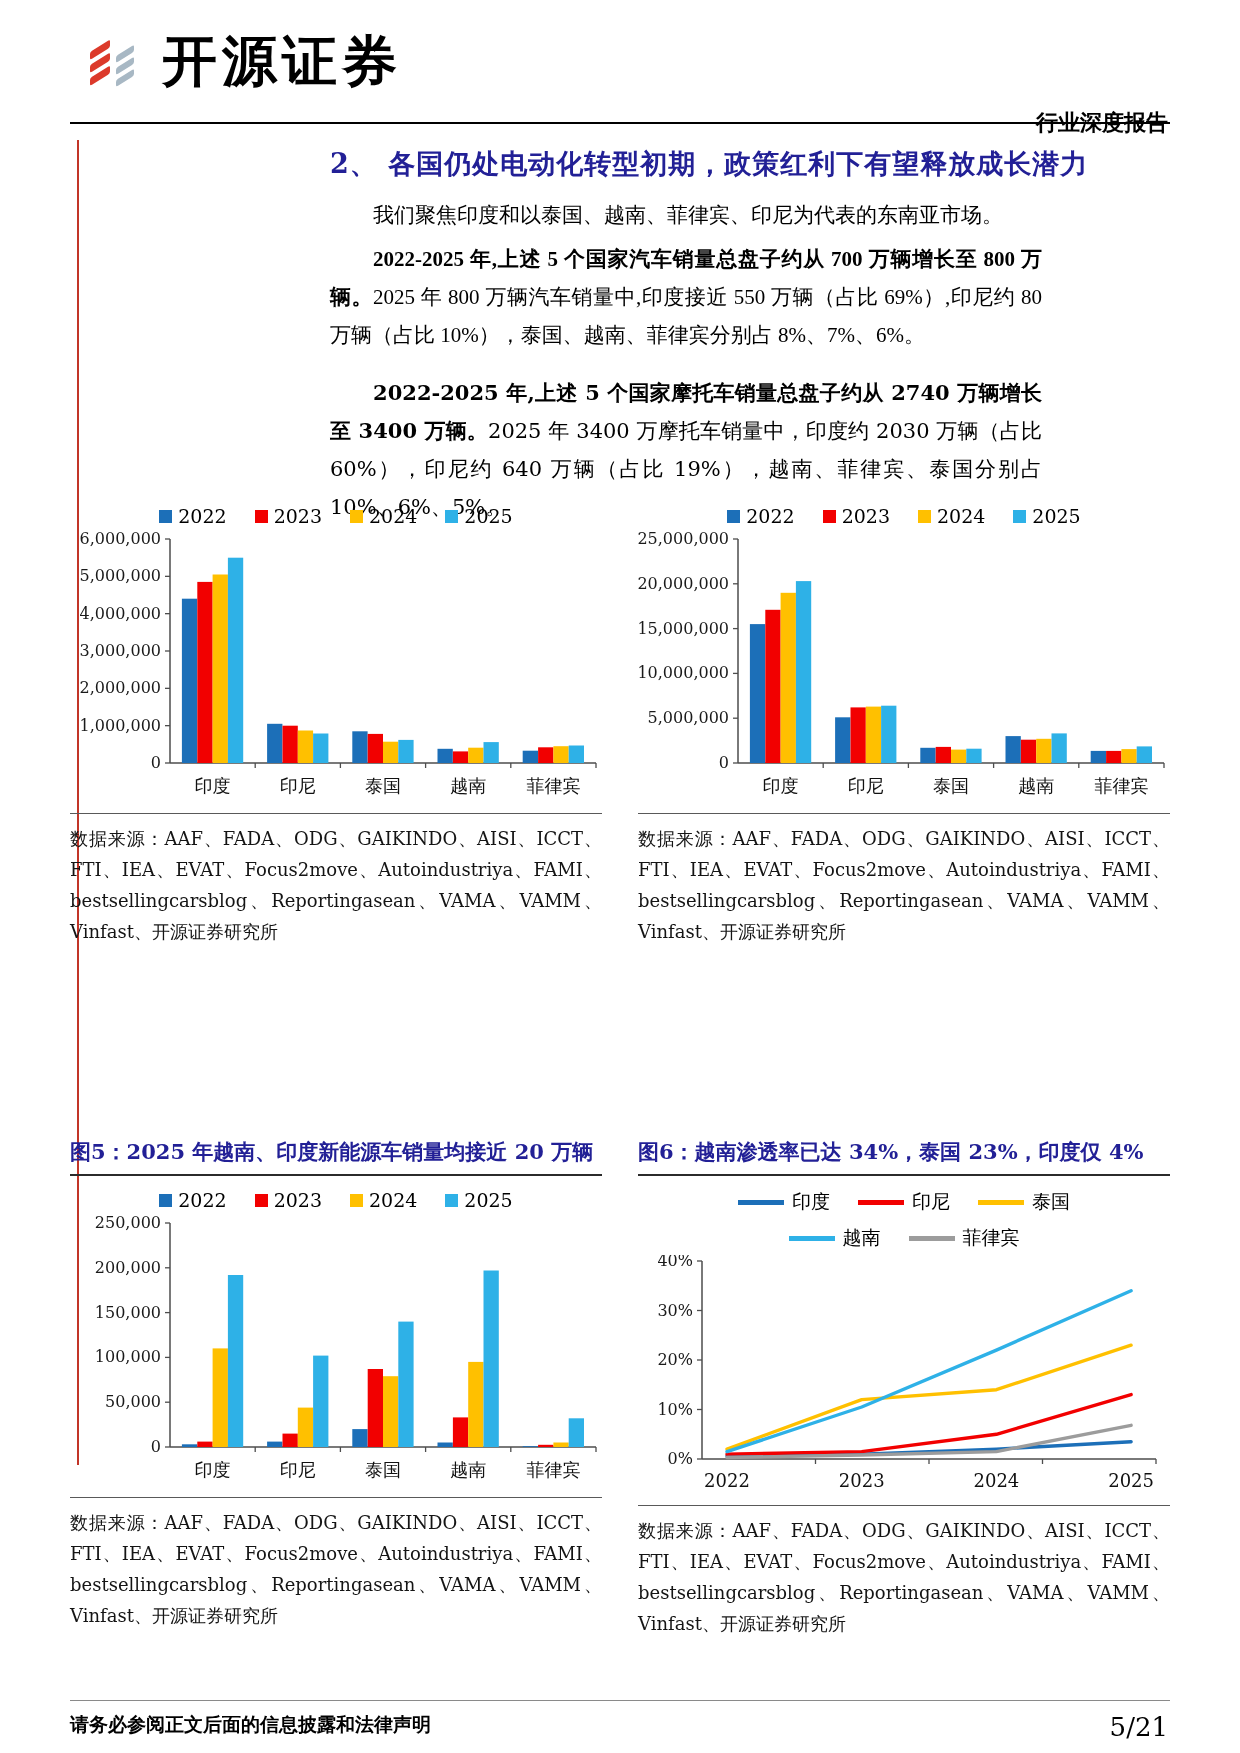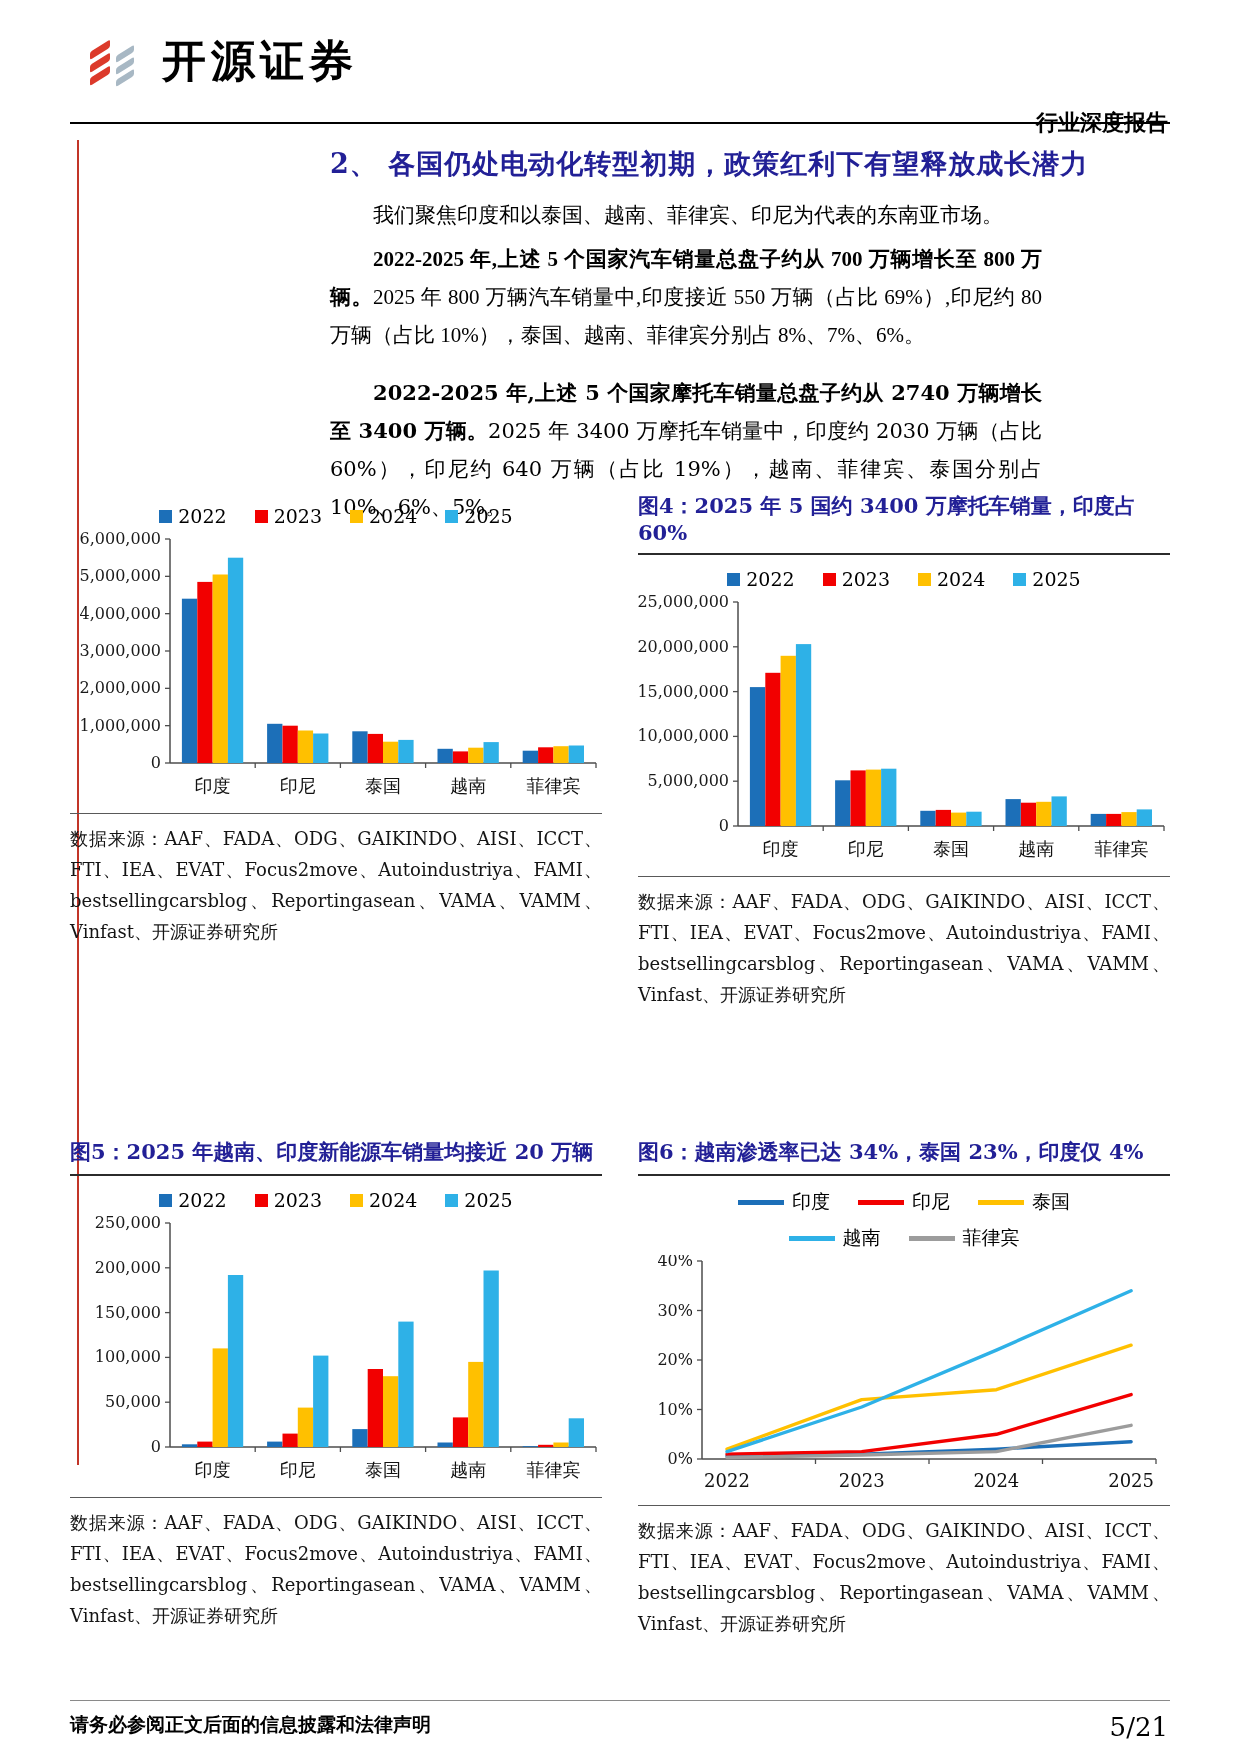--- a/index.html
+++ b/index.html
@@ -1,20 +1,20 @@
 <!DOCTYPE html>
 <html><head>
 <meta charset="utf-8">
 <style>
   html,body{margin:0;padding:0;background:#888;}
   .page{position:relative;width:1240px;height:1753px;margin:0 auto;background:#fff;
         font-family:"DejaVu Serif","Liberation Serif",serif;color:#000;overflow:hidden;}
   
   .logo{position:absolute;left:84px;top:30px;display:flex;align-items:center;gap:12px;}
-  .logo-text{font-family:"Liberation Sans",sans-serif;font-weight:bold;font-size:44px;
+  .logo-text{font-family:"Liberation Sans",sans-serif;font-weight:bold;font-size:55px;
              letter-spacing:5px;color:#000;line-height:1;}
   .report-type{position:absolute;right:72px;top:108px;font-size:22px;font-weight:bold;}
   .header-rule{position:absolute;left:70px;right:70px;top:122px;border-top:2.5px solid #000;}
   .left-accent{position:absolute;left:77px;top:140px;width:2px;height:1325px;background:#C23528;}
   
   .section-title{position:absolute;left:330px;top:146px;width:760px;font-size:27px;
                  font-weight:bold;color:#222096;letter-spacing:1px;}
   .para{position:absolute;left:330px;width:712px;font-size:21px;line-height:38px;
         text-align:justify;text-indent:2.05em;}
   .para b{font-weight:bold;}
@@ -142,21 +142,20 @@
           <rect x="468.1" y="216.3" width="15.3" height="15.7" fill="#F20000"></rect>
           <rect x="483.4" y="215.2" width="15.3" height="16.8" fill="#FFC000"></rect>
           <rect x="498.7" y="214.5" width="15.3" height="17.5" fill="#2EB1E7"></rect>
         </svg>
       </div>
     <div class="src-rule"></div>
     <div class="fig-source">数据来源：AAF、FADA、ODG、GAIKINDO、AISI、ICCT、FTI、IEA、EVAT、Focus2move、Autoindustriya、FAMI、bestsellingcarsblog、Reportingasean、VAMA、VAMM、Vinfast、开源证券研究所</div>
   </div>
 
   <div class="figure f1">
-    <div class="fig-title">图4：2025 年 5 国约 3400 万摩托车销量，印度占 60%</div>
     <div class="fig-legend">
         <span class="lg-item">
           <span class="lg-sq" style="background: rgb(28, 111, 184);"></span>
           <span>2022</span>
         </span>
         <span class="lg-item">
           <span class="lg-sq" style="background: rgb(242, 0, 0);"></span>
           <span>2023</span>
         </span>
         <span class="lg-item">

